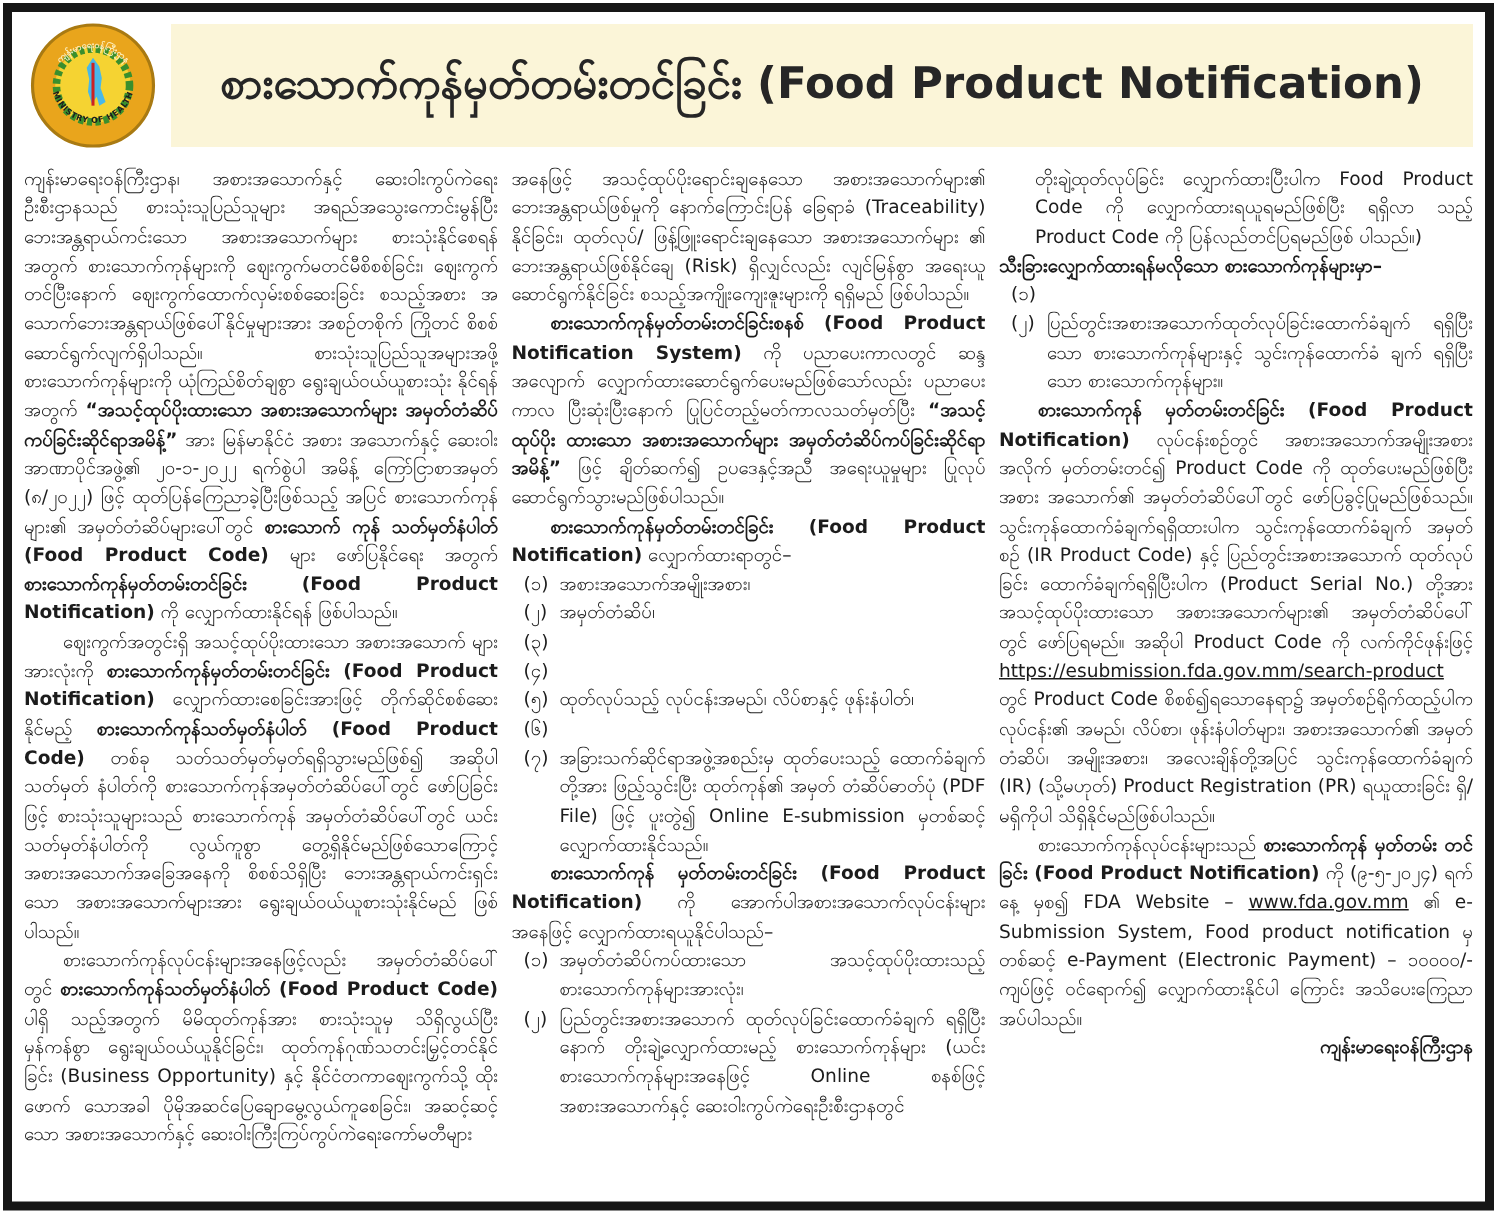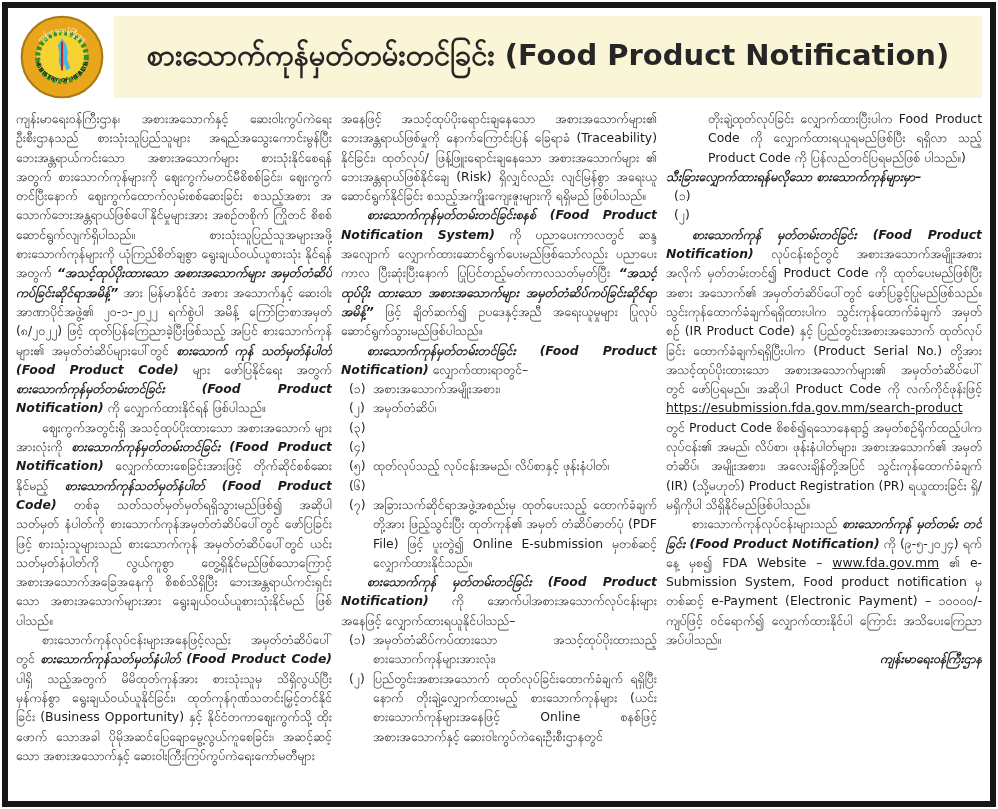--- a/index.html
+++ b/index.html
@@ -9,23 +9,23 @@
   .header{display:flex;align-items:center;height:88px;padding:5px 8px 0 12px;box-sizing:content-box;}
   .logo{width:84px;height:84px;flex:0 0 auto;}
   .titlebox{flex:1;margin-left:10px;height:82px;background:var(--cream,#fbf5d8);
             display:flex;align-items:center;justify-content:center;}
   .title{font-weight:bold;font-size:29px;color:#262626;letter-spacing:0;white-space:nowrap;}
   .columns{display:flex;gap:9px;padding:8px 8px 0 8px;height:690px;overflow:hidden;}
   .col{flex:1 1 0;min-width:0;overflow:hidden;font-size:12.4px;line-height:19.3px;
        text-align:justify;color:#1c1c1c;}
   .para{margin:0;}
   .indent{text-indent:26px;}
-  .cont{margin-left:42px;}
+  .cont{margin-left:24px;}
   .right{text-align:right;font-weight:bold;}
-  .b{font-weight:bold;font-style:italic;}
+  .b{font-weight:bold;}
   .u{text-decoration:underline;}
   .li{display:flex;}
   .num{flex:0 0 32px;padding-left:8px;box-sizing:border-box;}
   .libody{flex:1;min-width:0;text-align:justify;}
 </style>
 </head>
 <body>
 
 <div class="sheet">
   <div class="header">
@@ -97,19 +97,20 @@
         </div>
       </div>
     <div class="col">
         <div class="para cont"><span>တိုးချဲ့ထုတ်လုပ်ခြင်း လျှောက်ထားပြီးပါက Food Product Code ကို လျှောက်ထားရယူရမည်ဖြစ်ပြီး ရရှိလာ သည့် Product Code ကို ပြန်လည်တင်ပြရမည်ဖြစ် ပါသည်။)</span></div>
         <div class="para"><span class="b">သီးခြားလျှောက်ထားရန်မလိုသော စားသောက်ကုန်များမှာ–</span></div>
         <div class="li">
           <span class="num">(၁)</span>
         </div>
         <div class="li">
           <span class="num">(၂)</span>
+          <span class="libody"><span>ပြည်တွင်းအစားအသောက်ထုတ်လုပ်ခြင်းထောက်ခံချက် ရရှိပြီးသော စားသောက်ကုန်များနှင့် သွင်းကုန်ထောက်ခံ ချက် ရရှိပြီးသော စားသောက်ကုန်များ။</span></span>
         </div>
         <div class="para indent"><span class="b">စားသောက်ကုန် မှတ်တမ်းတင်ခြင်း (Food Product Notification)</span><span> လုပ်ငန်းစဉ်တွင် အစားအသောက်အမျိုးအစားအလိုက် မှတ်တမ်းတင်၍ Product Code ကို ထုတ်ပေးမည်ဖြစ်ပြီး အစား အသောက်၏ အမှတ်တံဆိပ်ပေါ်တွင် ဖော်ပြခွင့်ပြုမည်ဖြစ်သည်။ သွင်းကုန်ထောက်ခံချက်ရရှိထားပါက သွင်းကုန်ထောက်ခံချက် အမှတ် စဉ် (IR Product Code) နှင့် ပြည်တွင်းအစားအသောက် ထုတ်လုပ် ခြင်း ထောက်ခံချက်ရရှိပြီးပါက (Product Serial No.) တို့အား အသင့်ထုပ်ပိုးထားသော အစားအသောက်များ၏ အမှတ်တံဆိပ်ပေါ် တွင် ဖော်ပြရမည်။ အဆိုပါ Product Code ကို လက်ကိုင်ဖုန်းဖြင့် </span><span class="u">https://esubmission.fda.gov.mm/search-product</span><span> တွင် Product Code စိစစ်၍ရသောနေရာ၌ အမှတ်စဉ်ရိုက်ထည့်ပါက လုပ်ငန်း၏ အမည်၊ လိပ်စာ၊ ဖုန်းနံပါတ်များ၊ အစားအသောက်၏ အမှတ်တံဆိပ်၊ အမျိုးအစား၊ အလေးချိန်တို့အပြင် သွင်းကုန်ထောက်ခံချက် (IR) (သို့မဟုတ်) Product Registration (PR) ရယူထားခြင်း ရှိ/မရှိကိုပါ သိရှိနိုင်မည်ဖြစ်ပါသည်။</span></div>
         <div class="para indent"><span>စားသောက်ကုန်လုပ်ငန်းများသည် </span><span class="b">စားသောက်ကုန် မှတ်တမ်း တင်ခြင်း (Food Product Notification)</span><span> ကို (၉-၅-၂၀၂၄) ရက်နေ့ မှစ၍ FDA Website – </span><span class="u">www.fda.gov.mm</span><span> ၏ e-Submission System, Food product notification မှတစ်ဆင့် e-Payment (Electronic Payment) – ၁၀၀၀၀/- ကျပ်ဖြင့် ဝင်ရောက်၍ လျှောက်ထားနိုင်ပါ ကြောင်း အသိပေးကြေညာအပ်ပါသည်။</span></div>
         <div class="para right"><span class="b">ကျန်းမာရေးဝန်ကြီးဌာန</span></div>
       </div>
   </div>
 </div>
 
 </body></html>

